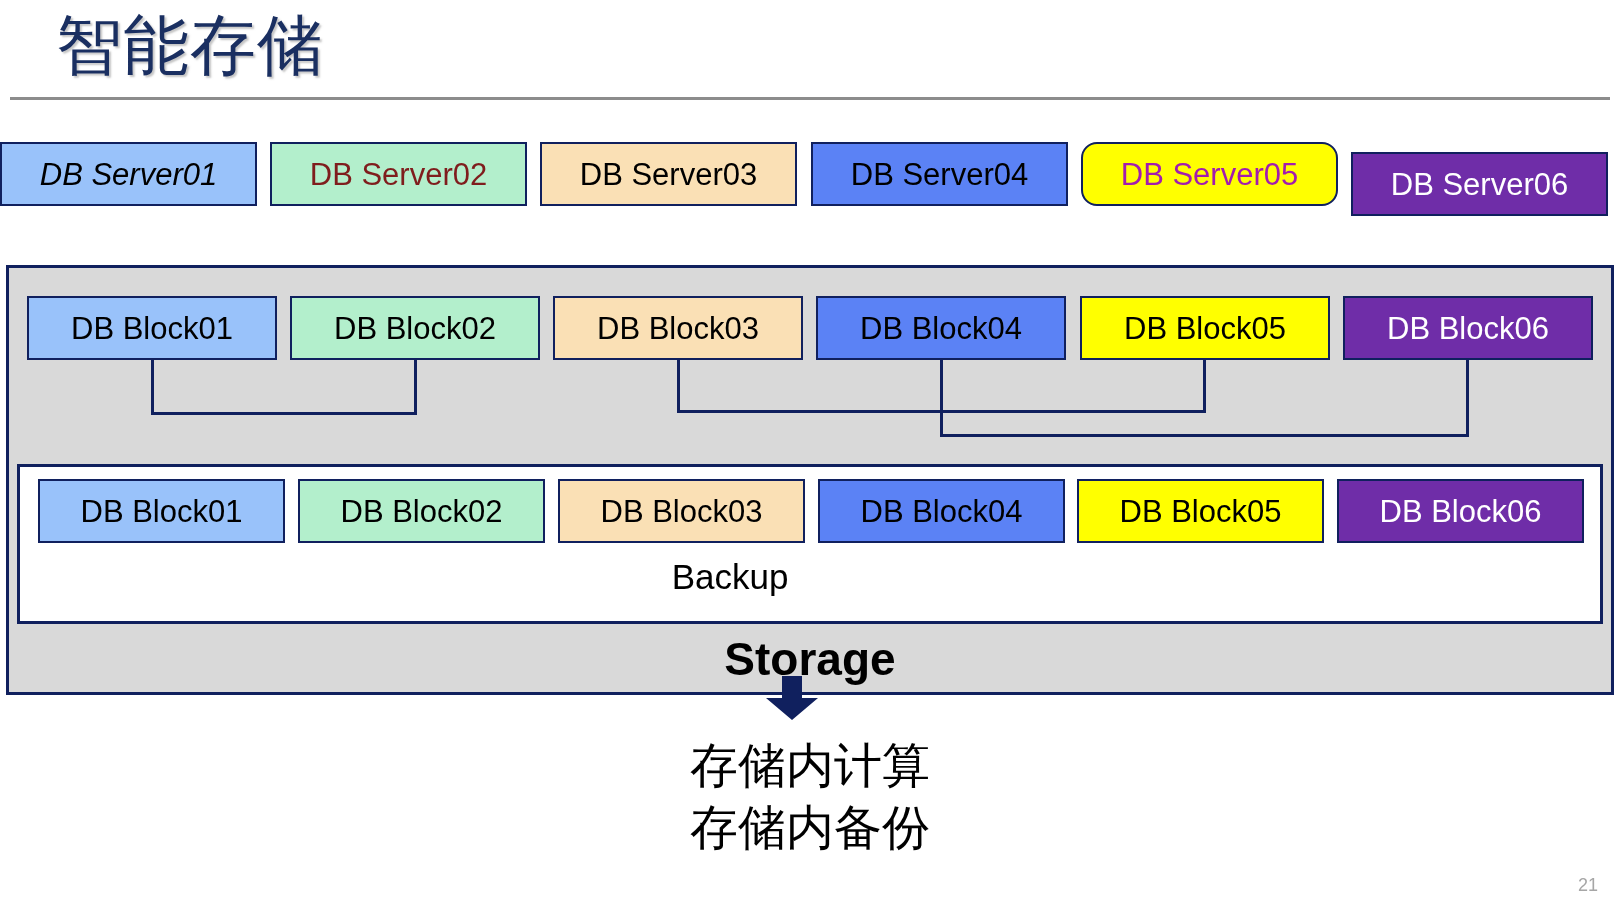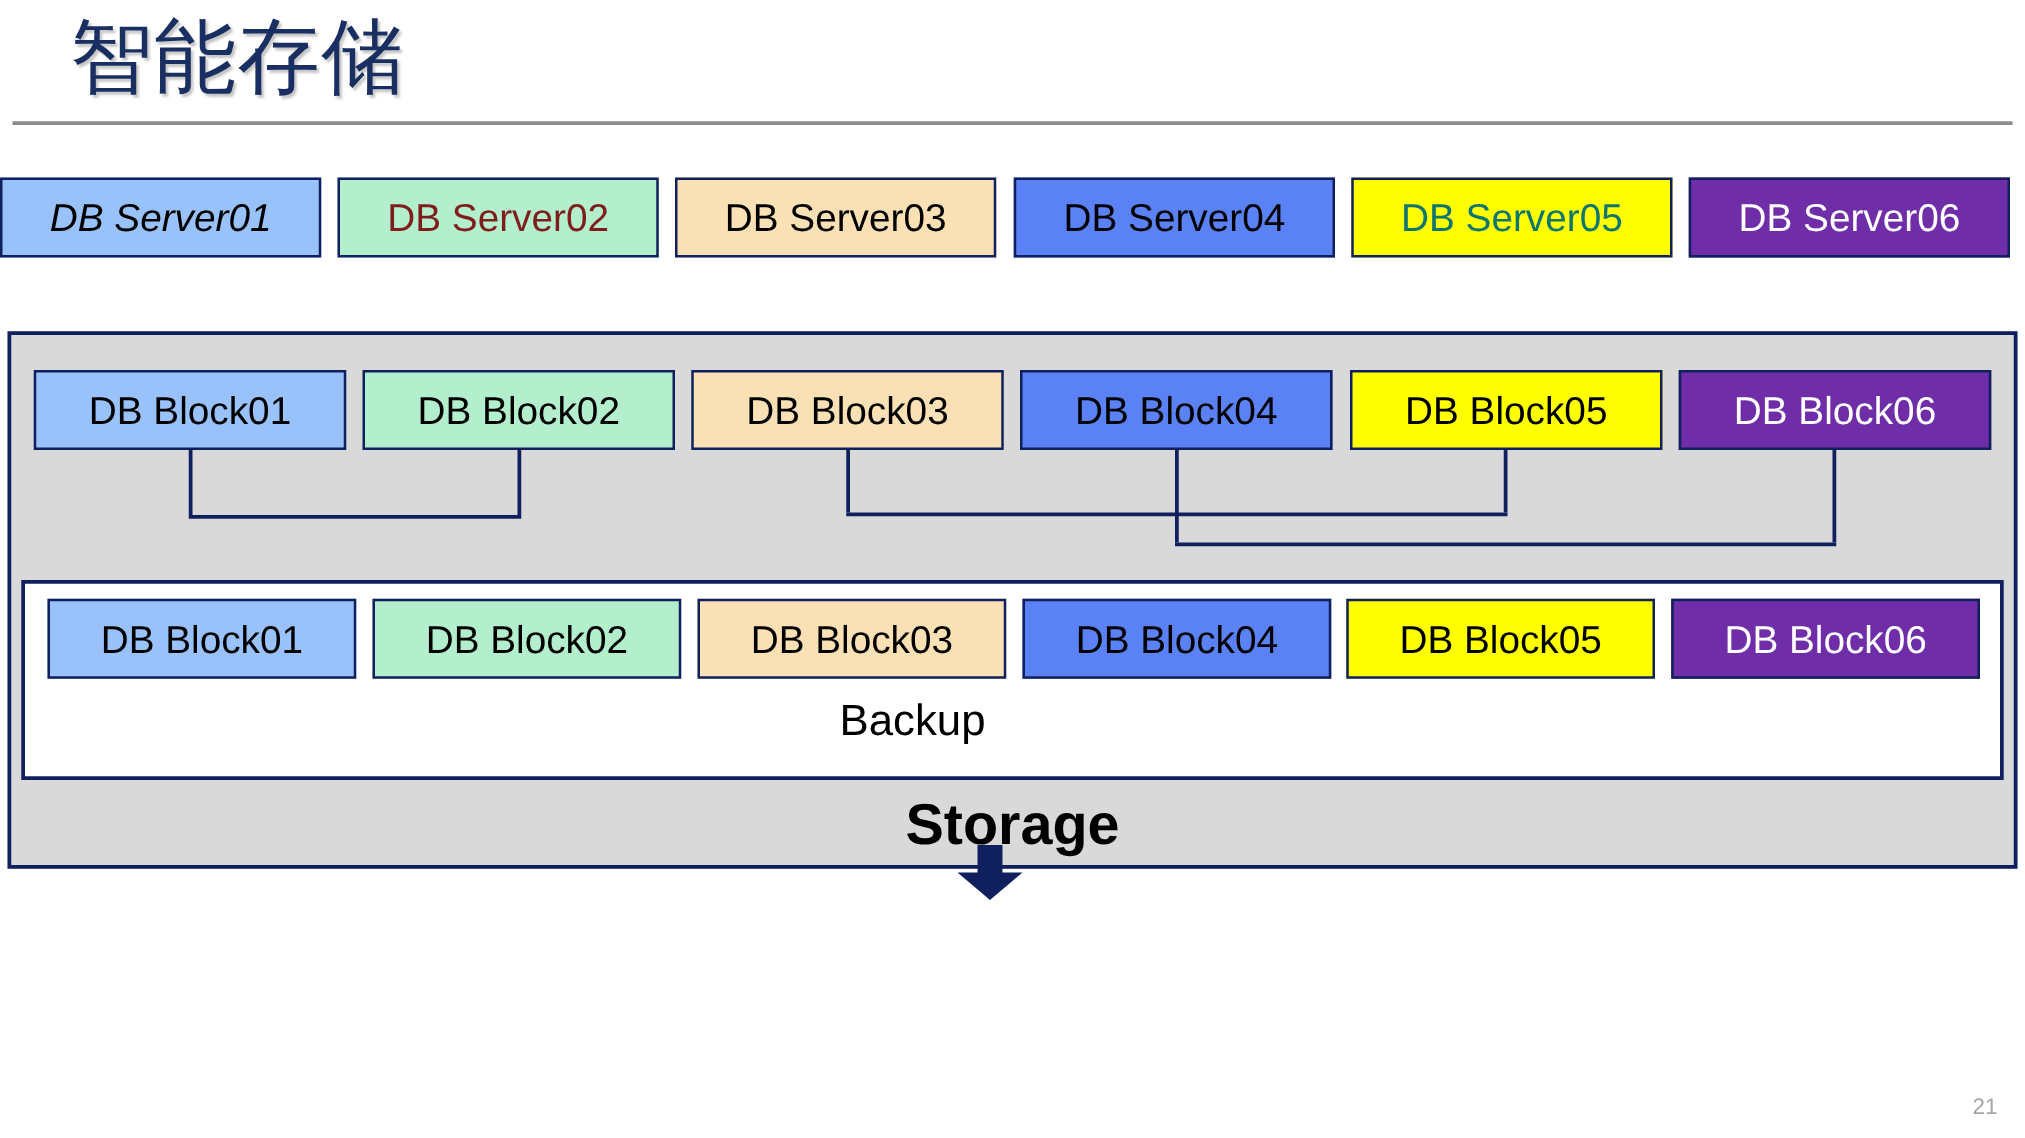--- a/index.html
+++ b/index.html
@@ -188,24 +188,24 @@
       </div>
       <div class="node" style="left: 270px; width: 257px; background: rgb(179, 239, 204); color: #7f1d1d;">
         <span>DB Server02</span>
       </div>
       <div class="node" style="left: 540px; width: 257px; background: rgb(250, 224, 181); color: rgb(0, 0, 0);">
         <span>DB Server03</span>
       </div>
       <div class="node" style="left: 811px; width: 257px; background: rgb(91, 130, 245); color: rgb(0, 0, 0);">
         <span>DB Server04</span>
       </div>
-      <div class="node" style="left: 1081px; width: 257px; background: rgb(255, 255, 0); color: #0f766e;">
+      <div class="node" style="left: 1081px; width: 257px; background: rgb(255, 255, 0); color: #a21caf; border-radius: 16px;">
         <span>DB Server05</span>
       </div>
-      <div class="node light-text" style="left: 1351px; width: 257px; background: rgb(111, 45, 168); color: rgb(255, 255, 255);">
+      <div class="node light-text" style="left: 1351px; width: 257px; background: rgb(111, 45, 168); color: rgb(255, 255, 255); margin-top: 10px;">
         <span>DB Server06</span>
       </div>
     </div>
 
   <div id="storage-container">
 
     <div id="block-row-primary" style="left: 18px;">
         <div class="node" style="left: 0px; width: 250px; background: rgb(153, 194, 250); color: rgb(0, 0, 0);">
           <span>DB Block01</span>
         </div>
@@ -262,15 +262,19 @@
           <div class="node light-text" style="left: 1299px; width: 247px; background: rgb(111, 45, 168); color: rgb(255, 255, 255);">
             <span>DB Block06</span>
           </div>
         </div>
       <div id="backup-label">Backup</div>
     </div>
 
     <div id="storage-label">Storage</div>
   </div>
 
+  <div id="caption">
+      <div class="caption-line">存储内计算</div>
+      <div class="caption-line">存储内备份</div>
+    </div>
 
   <div id="page-number">21</div>
 </div>
 
 </body></html>

